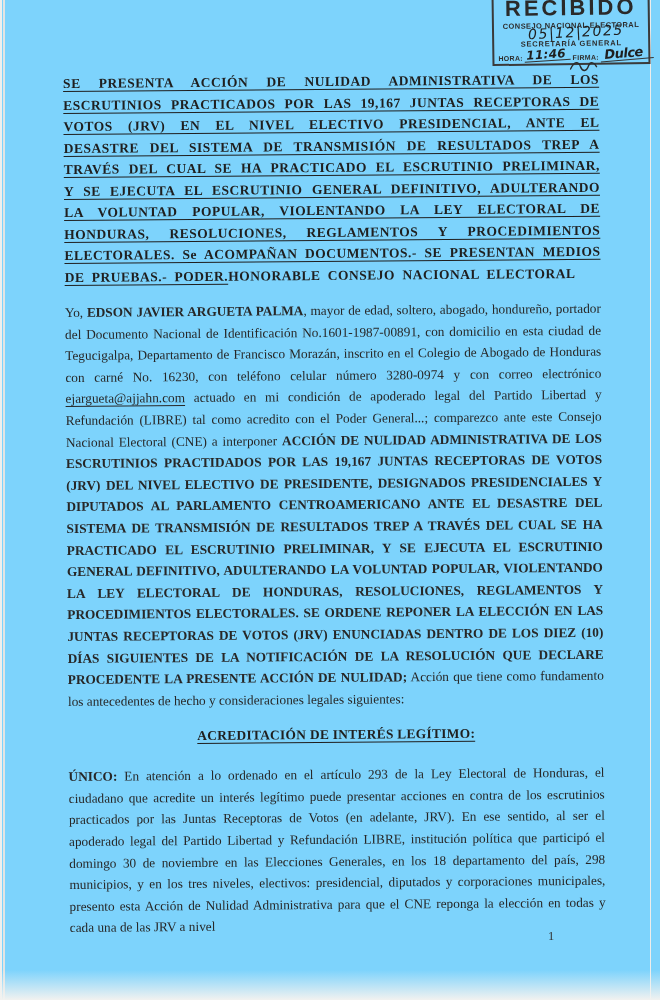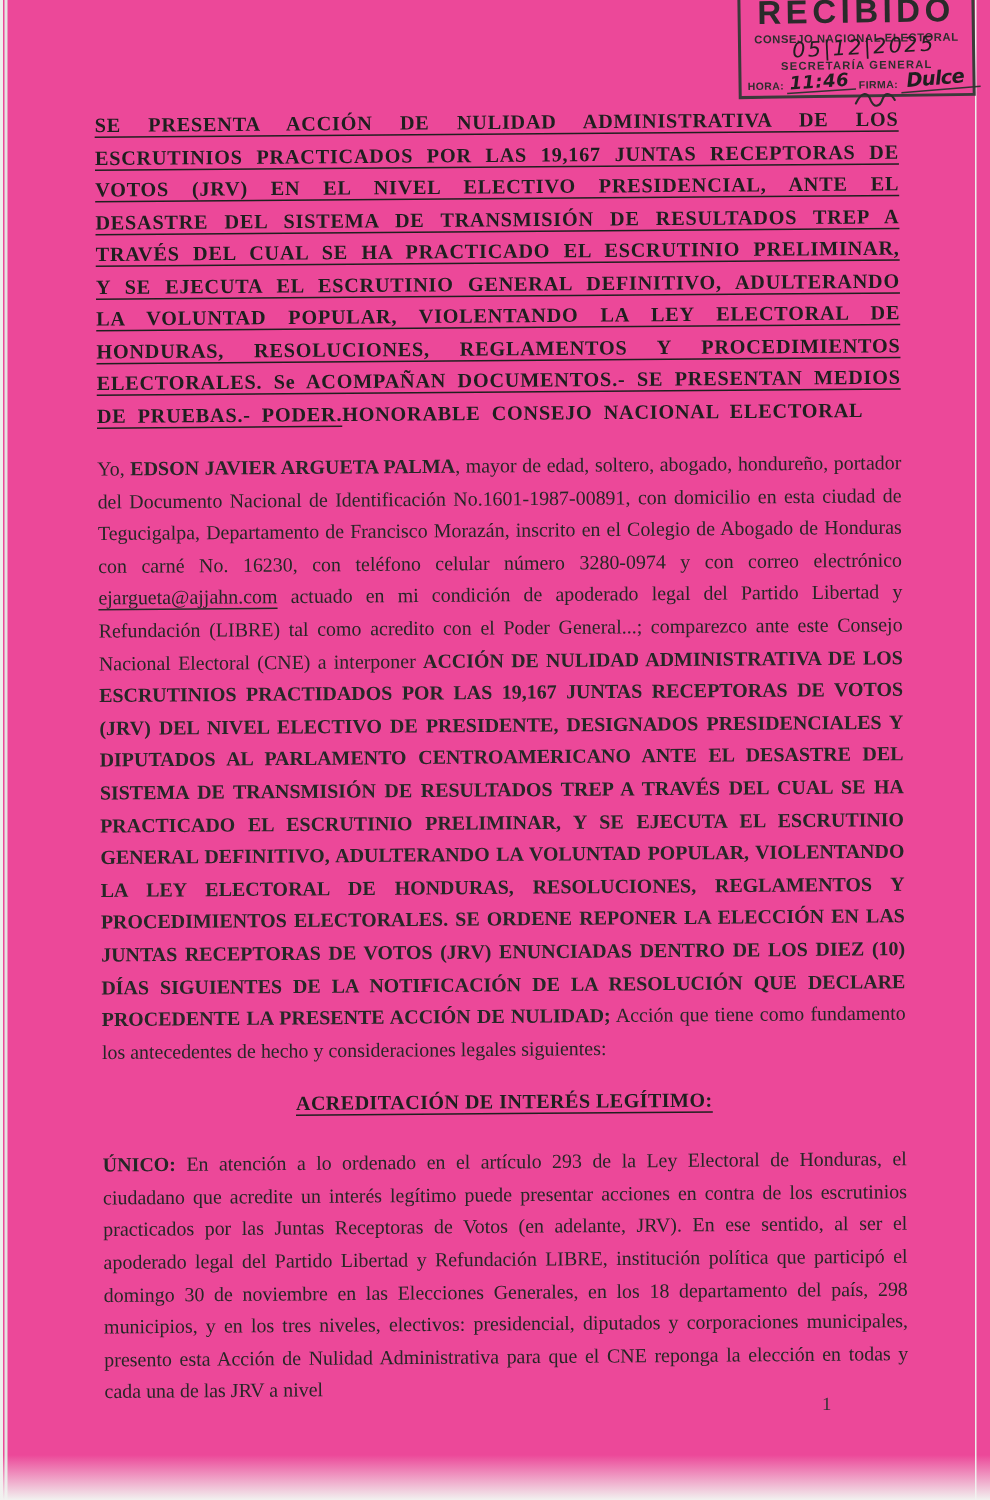--- a/index.html
+++ b/index.html
@@ -4,21 +4,21 @@
 <style>
   * { margin:0; padding:0; box-sizing:border-box; }
   html,body { width:660px; height:1000px; }
   body {
     position:relative;
     background:#fdfdfc;
     font-family:"Liberation Serif", serif;
     color:#262626;
     overflow:hidden;
   }
-  .page { position:absolute; inset:0; background:#ec4899; }
+  .page { position:absolute; inset:0; background:#7dd3fc; }
   .edge-left  { position:absolute; left:3px; top:0; bottom:0; width:2px; background:#e4e4e2; }
   .edge-left2 { position:absolute; left:0; top:0; bottom:0; width:2px; background:#efefed; }
   .edge-right { position:absolute; right:9px; top:0; bottom:0; width:1px; background:#ededeb; }
   .edge-bottom{ position:absolute; left:0; right:0; bottom:0; height:30px;
                 background:linear-gradient(rgba(255,255,255,0), #f2f2f0); }
 
   
   .stamp {
     position:absolute; left:492px; top:-7px; width:158px; height:72px;
     border:2px solid #3a3a3a;

